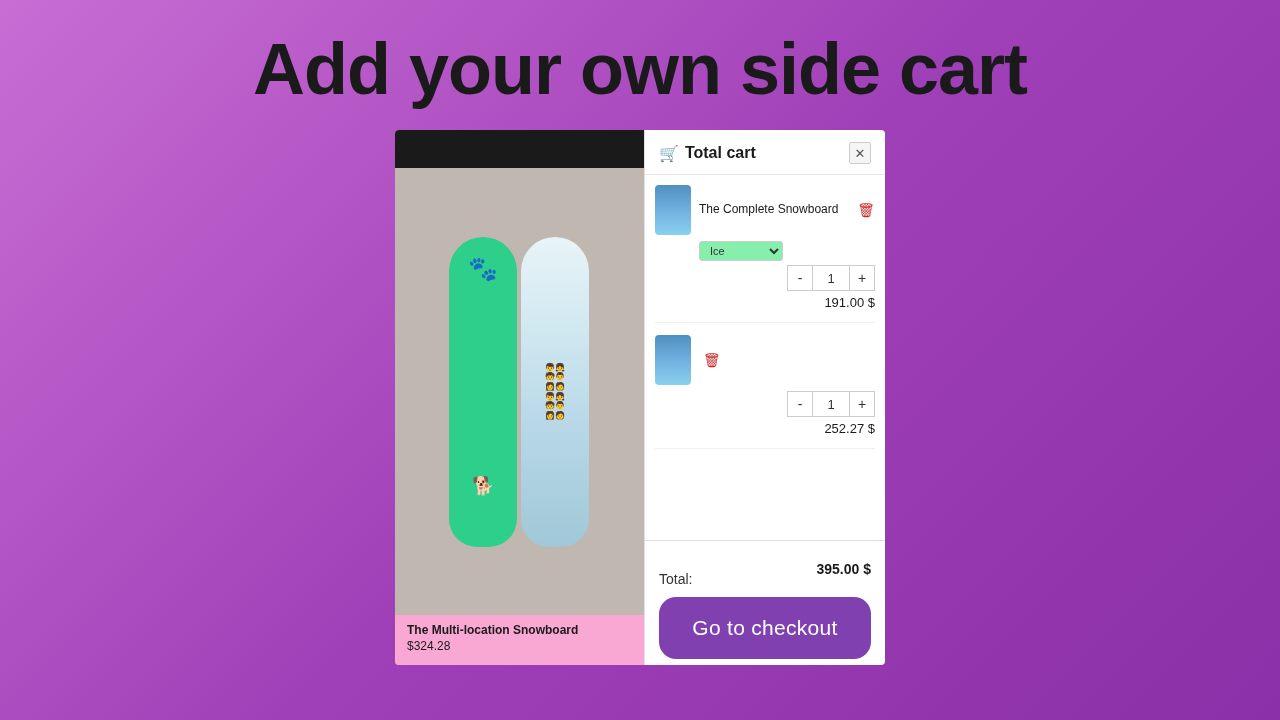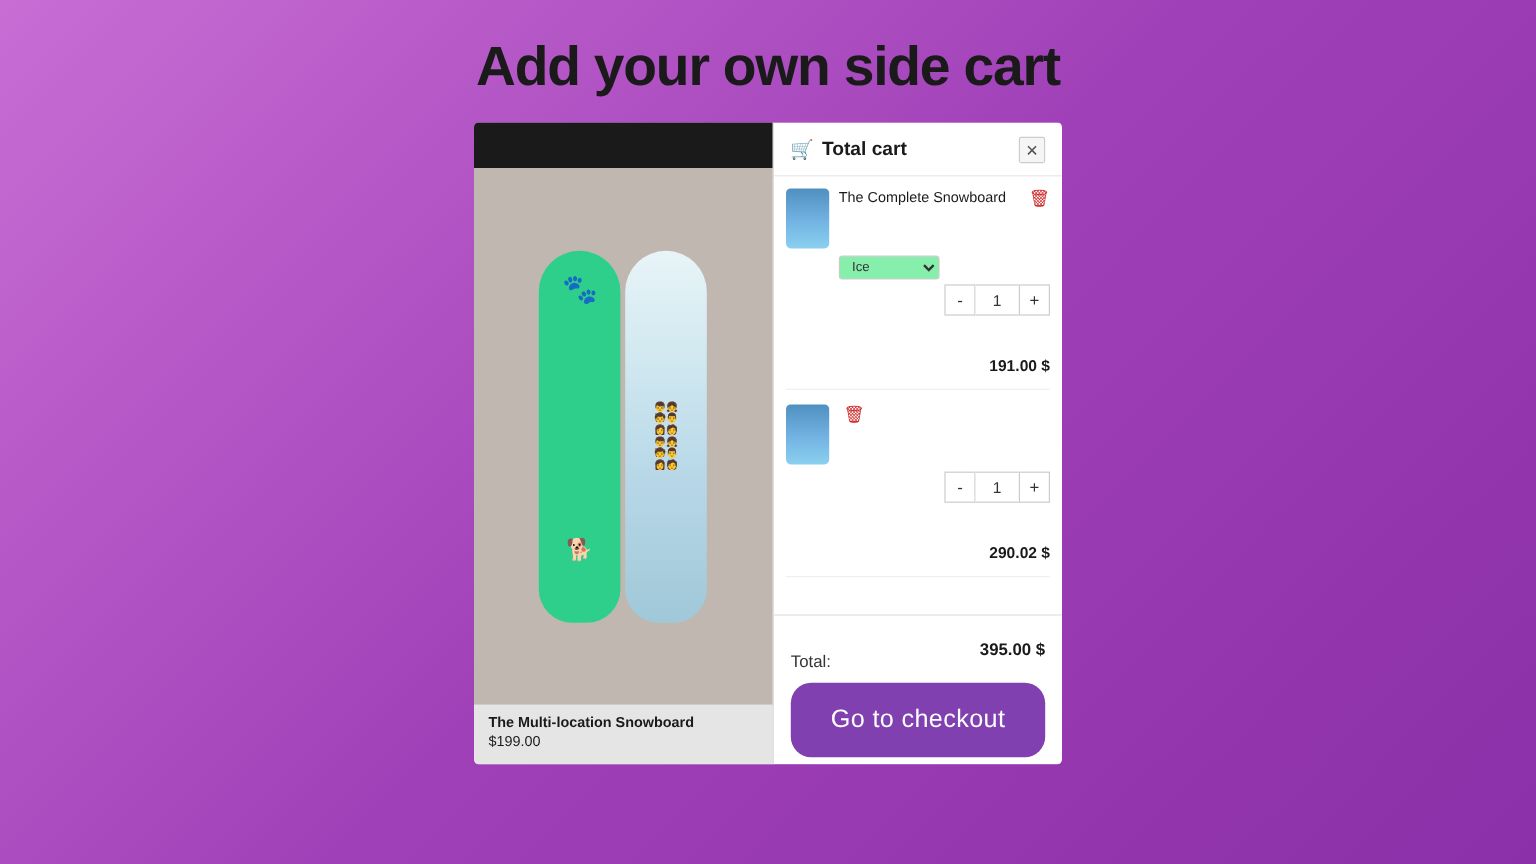--- a/index.html
+++ b/index.html
@@ -8,21 +8,21 @@
       height: 720px;
       background: linear-gradient(135deg, #c86dd4 0%, #a040b8 50%, #8b30a8 100%);
       font-family: -apple-system, BlinkMacSystemFont, 'Segoe UI', sans-serif;
       overflow: hidden;
       display: flex;
       flex-direction: column;
       align-items: center;
     }
 
     .page-title {
-      font-size: 46px;
+      font-size: 72px;
       font-weight: 900;
       color: #1a1a1a;
       text-align: center;
       margin-top: 28px;
       margin-bottom: 20px;
       letter-spacing: -1px;
     }
 
     .main-area {
       display: flex;
@@ -98,21 +98,21 @@
     .pixel-chars {
       font-size: 8px;
       line-height: 1.2;
       text-align: center;
       color: #333;
       padding: 4px;
     }
 
     .product-info {
       padding: 8px 12px 12px;
-      background: #e5e5e5;
+      background: #f9a8d4;
     }
 
     .product-name {
       font-size: 12px;
       font-weight: 700;
       color: #1a1a1a;
     }
 
     .product-price {
       font-size: 12px;
@@ -177,21 +177,21 @@
     .cart-item {
       display: flex;
       flex-direction: column;
       margin-bottom: 12px;
       padding-bottom: 12px;
       border-bottom: 1px solid #f0f0f0;
     }
 
     .cart-item-top {
       display: flex;
-      align-items: flex-start;
+      align-items: center;
       gap: 8px;
       margin-bottom: 6px;
     }
 
     .item-thumb {
       width: 36px;
       height: 50px;
       background: linear-gradient(180deg, #5090c0 0%, #70b0e0 50%, #8ad0f0 100%);
       border-radius: 4px;
       flex-shrink: 0;
@@ -269,22 +269,21 @@
       border-right: none;
       text-align: center;
       font-size: 13px;
       color: #333;
     }
 
     .item-price {
       text-align: right;
       font-size: 13px;
       color: #1a1a1a;
-      font-weight: 700;
-      margin-top: 30px;
+      font-weight: 400;
     }
 
     .cart-footer {
       border-top: 1px solid #e0e0e0;
       padding: 10px 14px 6px;
     }
 
     .total-row {
       display: flex;
       justify-content: space-between;
@@ -331,21 +330,21 @@
     <div class="product-image-area">
       <div class="snowboard-green"></div>
       <div class="snowboard-pixel">
         <div class="pixel-chars">
           👦👧<br>🧒👨<br>👩🧑<br>👦👧<br>🧒👨<br>👩🧑
         </div>
       </div>
     </div>
     <div class="product-info">
       <div class="product-name">The Multi-location Snowboard</div>
-      <div class="product-price">$199.00</div>
+      <div class="product-price">$324.28</div>
     </div>
   </div>
 
   <div class="cart-panel">
     <div class="cart-header">
       <div class="cart-title-group">
         <span class="cart-icon">🛒</span>
         <span class="cart-title">Total cart</span>
       </div>
       <button class="cart-close">✕</button>
@@ -381,21 +380,21 @@
           <div class="item-thumb"></div>
           <div class="item-name-delete">
             <button class="delete-btn">🗑</button>
           </div>
         </div>
         <div class="qty-controls">
           <button class="qty-btn">-</button>
           <input class="qty-input" type="text" value="1" style="">
           <button class="qty-btn">+</button>
         </div>
-        <div class="item-price">290.02 $</div>
+        <div class="item-price">252.27 $</div>
       </div>
 
     </div>
 
     <div class="cart-footer">
       <div class="total-row">
         <span class="total-label">Total:</span>
         <span class="total-value">395.00 $</span>
       </div>
       <button class="checkout-btn">Go to checkout</button>

